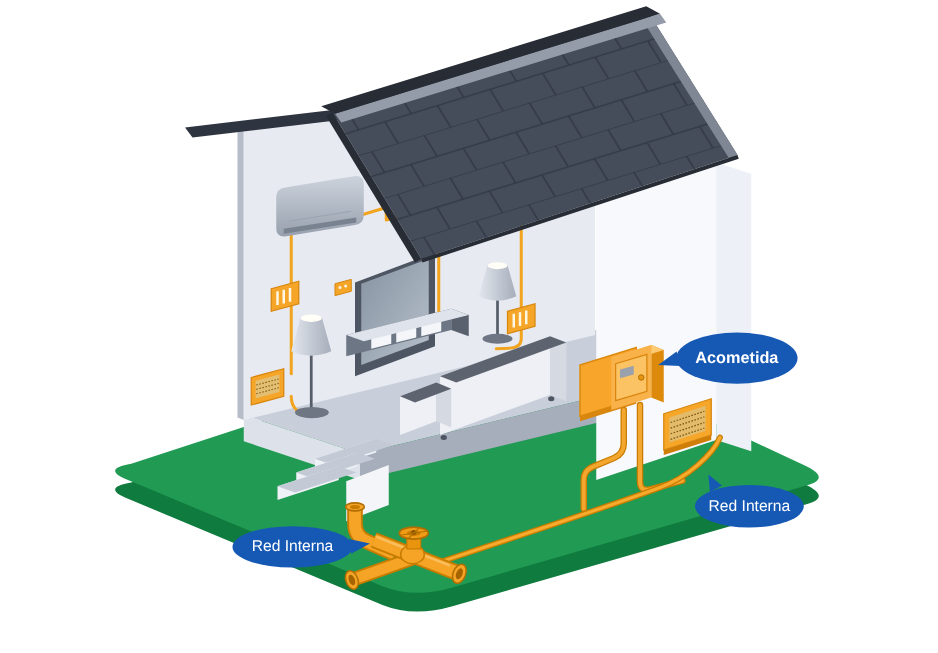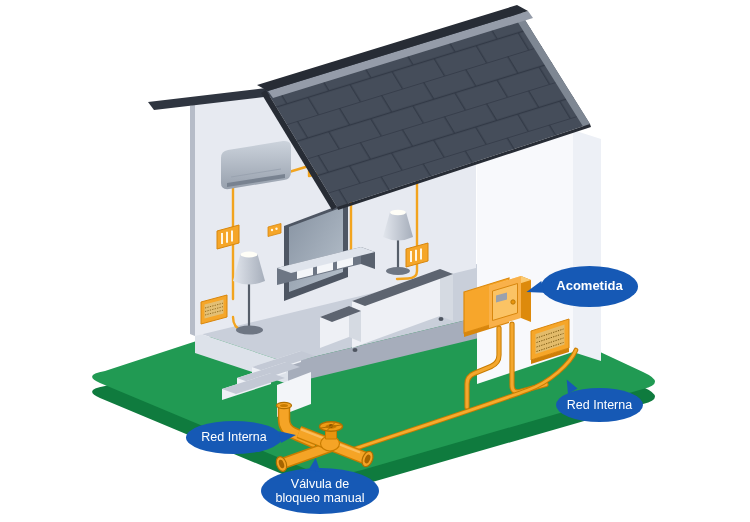--- a/index.html
+++ b/index.html
@@ -235,18 +235,14 @@
   <div class="tail"></div>
 </div>
 <div class="bubble" id="b-red-interna">
   <span>Red Interna</span>
   <div class="tail"></div>
 </div>
 <div class="bubble" id="b-red-externa">
   <span>Red Interna</span>
   <div class="tail"></div>
 </div>
-<div class="bubble" id="b-valvula">
-  <span>Válvula de bloqueo manual</span>
-  <div class="tail"></div>
-</div>
 
 </div>
 
 </body></html>

